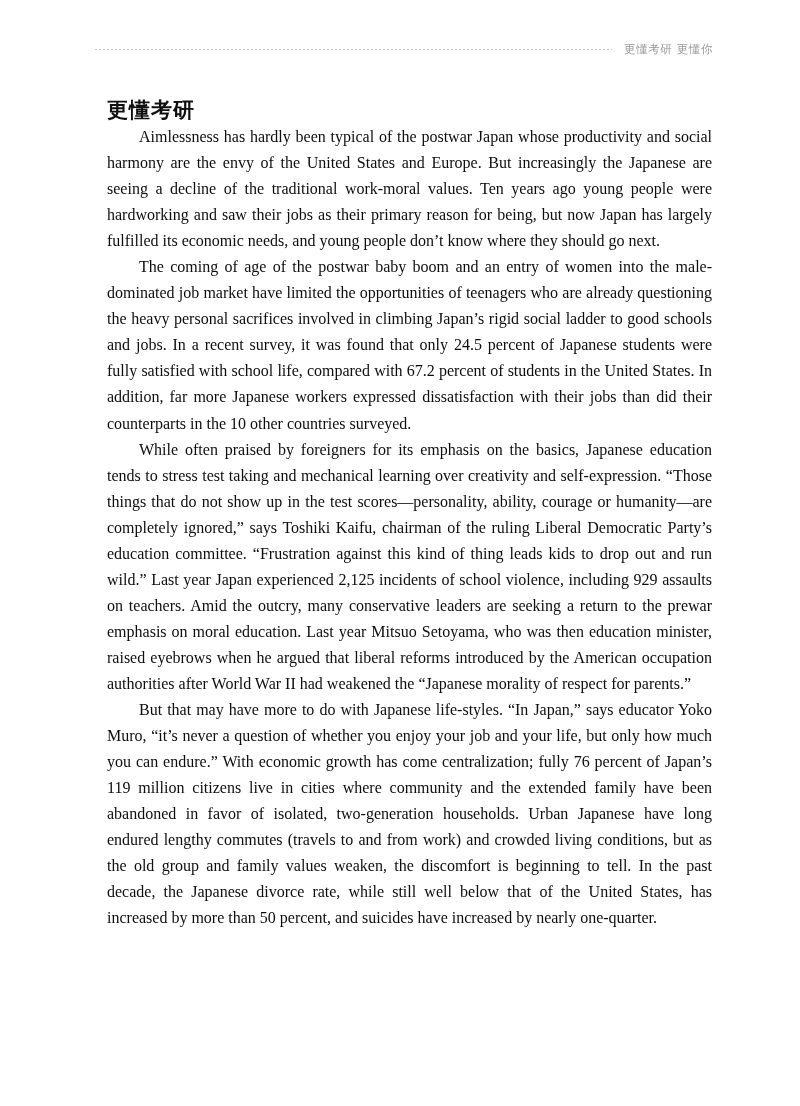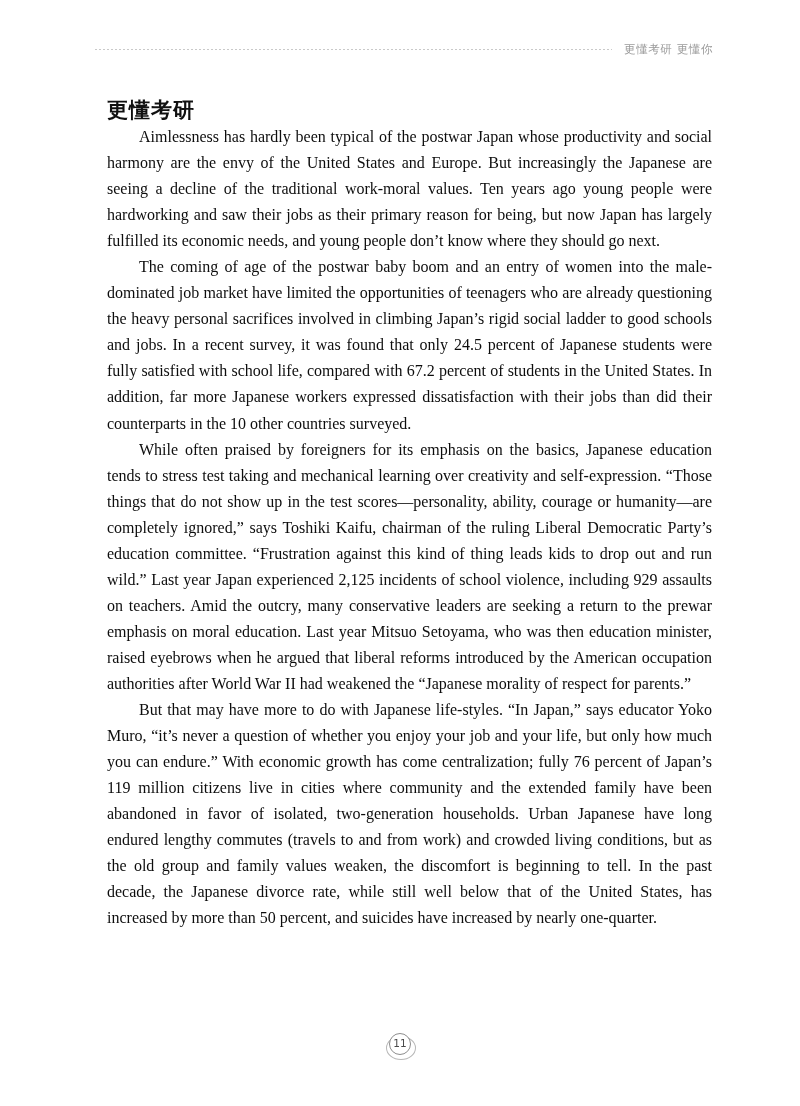--- a/index.html
+++ b/index.html
@@ -135,20 +135,14 @@
 
   <h1 class="section-title">更懂考研</h1>
 
   <div class="body-copy">
     <p>Aimlessness has hardly been typical of the postwar Japan whose productivity and social harmony are the envy of the United States and Europe. But increasingly the Japanese are seeing a decline of the traditional work-moral values. Ten years ago young people were hardworking and saw their jobs as their primary reason for being, but now Japan has largely fulfilled its economic needs, and young people don’t know where they should go next.</p>
     <p>The coming of age of the postwar baby boom and an entry of women into the male-dominated job market have limited the opportunities of teenagers who are already questioning the heavy personal sacrifices involved in climbing Japan’s rigid social ladder to good schools and jobs. In a recent survey, it was found that only 24.5 percent of Japanese students were fully satisfied with school life, compared with 67.2 percent of students in the United States. In addition, far more Japanese workers expressed dissatisfaction with their jobs than did their counterparts in the 10 other countries surveyed.</p>
     <p>While often praised by foreigners for its emphasis on the basics, Japanese education tends to stress test taking and mechanical learning over creativity and self-expression. “Those things that do not show up in the test scores—personality, ability, courage or humanity—are completely ignored,” says Toshiki Kaifu, chairman of the ruling Liberal Democratic Party’s education committee. “Frustration against this kind of thing leads kids to drop out and run wild.” Last year Japan experienced 2,125 incidents of school violence, including 929 assaults on teachers. Amid the outcry, many conservative leaders are seeking a return to the prewar emphasis on moral education. Last year Mitsuo Setoyama, who was then education minister, raised eyebrows when he argued that liberal reforms introduced by the American occupation authorities after World War II had weakened the “Japanese morality of respect for parents.”</p>
     <p>But that may have more to do with Japanese life-styles. “In Japan,” says educator Yoko Muro, “it’s never a question of whether you enjoy your job and your life, but only how much you can endure.” With economic growth has come centralization; fully 76 percent of Japan’s 119 million citizens live in cities where community and the extended family have been abandoned in favor of isolated, two-generation households. Urban Japanese have long endured lengthy commutes (travels to and from work) and crowded living conditions, but as the old group and family values weaken, the discomfort is beginning to tell. In the past decade, the Japanese divorce rate, while still well below that of the United States, has increased by more than 50 percent, and suicides have increased by nearly one-quarter.</p>
   </div>
 
-  <div class="folio">
-    <div class="folio-badge">
-      <span class="folio-ring"></span>
-      <span class="folio-num">11</span>
-    </div>
-  </div>
 
 </div>
 
 </body></html>

